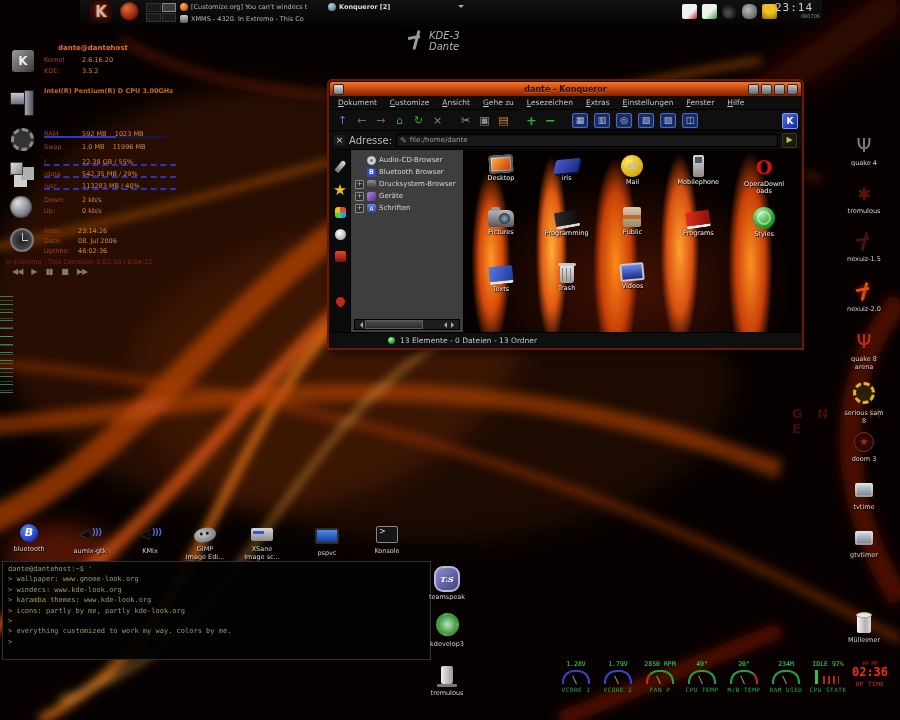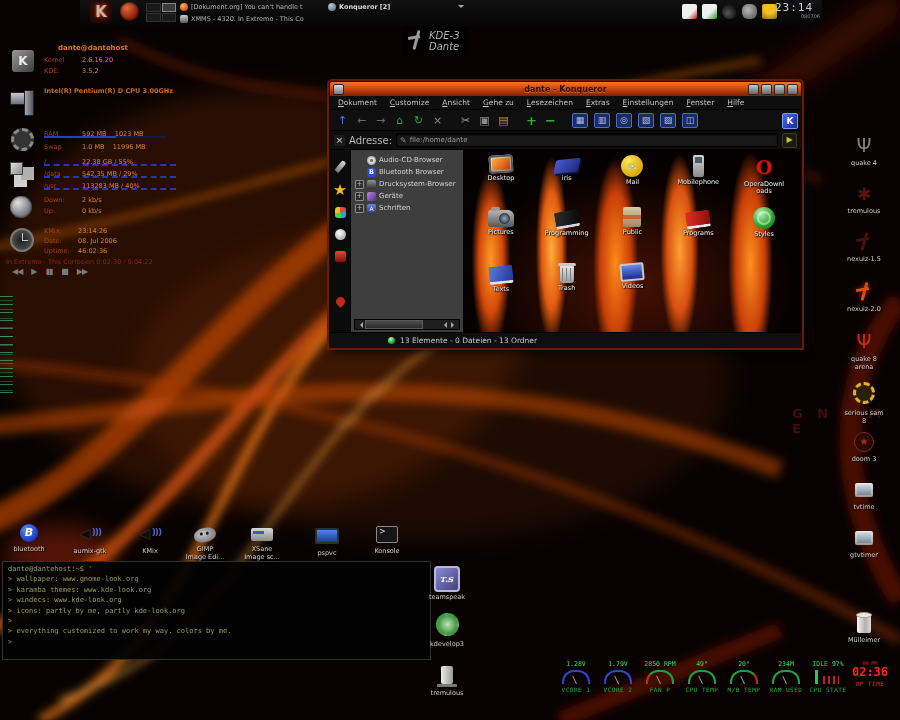--- a/index.html
+++ b/index.html
@@ -239,21 +239,21 @@
   .db-xsane{left:230px;top:522px;width:64px}
   .db-xsane .ic{width:22px;height:13px;margin:6px auto 3px;background:linear-gradient(#d8d8d8,#8a8a8a);border-radius:2px}
   .db-xsane .ic::before{content:"";position:absolute;left:2px;top:3px;width:11px;height:3px;background:#3a5ac8}
   .db-pspvc{left:295px;top:522px;width:64px}
   .db-pspvc .ic{width:20px;height:12px;margin:6px auto 4px;background:linear-gradient(#4a8ae8,#1a3a9a);border:2px solid #2e2e2e;border-radius:2px}
   .db-konsole{left:355px;top:522px;width:64px}
   .db-konsole .ic{width:20px;height:15px;margin:4px auto 3px;background:#161616;border:1px solid #8a8a8a;border-radius:2px}
   .db-konsole .ic::before{content:">";position:absolute;left:2px;top:0;color:#ddd;font-size:8px}
 
   .dm-ts{left:418px;top:566px;width:58px;z-index:16}
-  .dm-ts .ic{width:22px;height:22px;background:linear-gradient(135deg,#8a8ad0,#42427e);border:2px solid #b8b8d8;border-radius:4px}
+  .dm-ts .ic{width:22px;height:22px;background:linear-gradient(135deg,#8a8ad0,#42427e);border:2px solid #b8b8d8;border-radius:9px}
   .dm-kdev{left:418px;top:612px;width:58px;z-index:16}
   .dm-kdev .ic{width:17px;height:17px;margin:1px auto 3px;border:3px dashed #3aa03a;border-radius:50%;background:radial-gradient(#b8e8b8,#2a7a2a)}
   .dm-gdm{left:418px;top:666px;width:58px;z-index:16}
   .dm-gdm .ic{width:12px;height:18px;margin:0 auto 4px;background:linear-gradient(90deg,#ececec,#9a9a9a);border-radius:2px}
   .dm-gdm .ic::before{content:"";position:absolute;bottom:-3px;left:-4px;width:20px;height:3px;background:#787878;border-radius:1px}
 
   
   #term{position:absolute;left:2px;top:561px;width:429px;height:99px;z-index:15;background:rgba(2,2,2,.94);
     border:1px solid #303030;padding:2px 5px;box-sizing:border-box;cursor:text;
     font-family:"DejaVu Sans Mono","Liberation Mono",monospace}
@@ -326,21 +326,21 @@
     <div class="kmenu">K</div>
     <div class="pglobe"></div>
     <div class="pager">
         <i></i>
         <i class="on"></i>
         <i></i>
         <i></i>
       </div>
     <div class="task t1">
       <span class="ti ti-ff"></span>
-      <span class="tl">[Dokument.org] You can't handle t</span>
+      <span class="tl">[Customize.org] You can't windecs t</span>
     </div>
     <div class="task t2">
       <span class="ti ti-xmms"></span>
       <span class="tl">XMMS - 4320. In Extremo - This Co</span>
     </div>
     <div class="task t3">
       <span class="ti ti-konq"></span>
       <span class="tl">Konqueror [2]</span>
       <i class="arrd"></i>
     </div>
@@ -414,21 +414,21 @@
     <span class="kvv">2 kb/s</span>
   </div>
 
   <div class="krow">
     <span class="kl">Up:</span>
     <span class="kvv">0 kb/s</span>
   </div>
 </div>
     <div class="kgrp g-time">
   <div class="krow">
-    <span class="kl">KMix:</span>
+    <span class="kl">Intel:</span>
     <span class="kvv">23:14:26</span>
   </div>
 
   <div class="krow">
     <span class="kl">Date:</span>
     <span class="kvv">08. Jul 2006</span>
   </div>
 
   <div class="krow">
     <span class="kl">Uptime:</span>
@@ -824,23 +824,23 @@
     <span class="dl">tremulous</span>
   </div>
 </div>
 
   <div id="term">
     <div>
   <div class="tline">dante@dantehost:~$ '</div>
 
   <div class="tline">&gt; wallpaper: www.gnome-look.org</div>
 
+  <div class="tline">&gt; windecs: www.kde-look.org</div>
+
   <div class="tline">&gt; karamba themes: www.kde-look.org</div>
-
-  <div class="tline">&gt; windecs: www.kde-look.org</div>
 
   <div class="tline">&gt; icons: partly by me, partly kde-look.org</div>
 
   <div class="tline">&gt;</div>
 
   <div class="tline">&gt; everything customized to work my way. colors by me.</div>
 
   <div class="tline">&gt;</div>
 
 </div>

